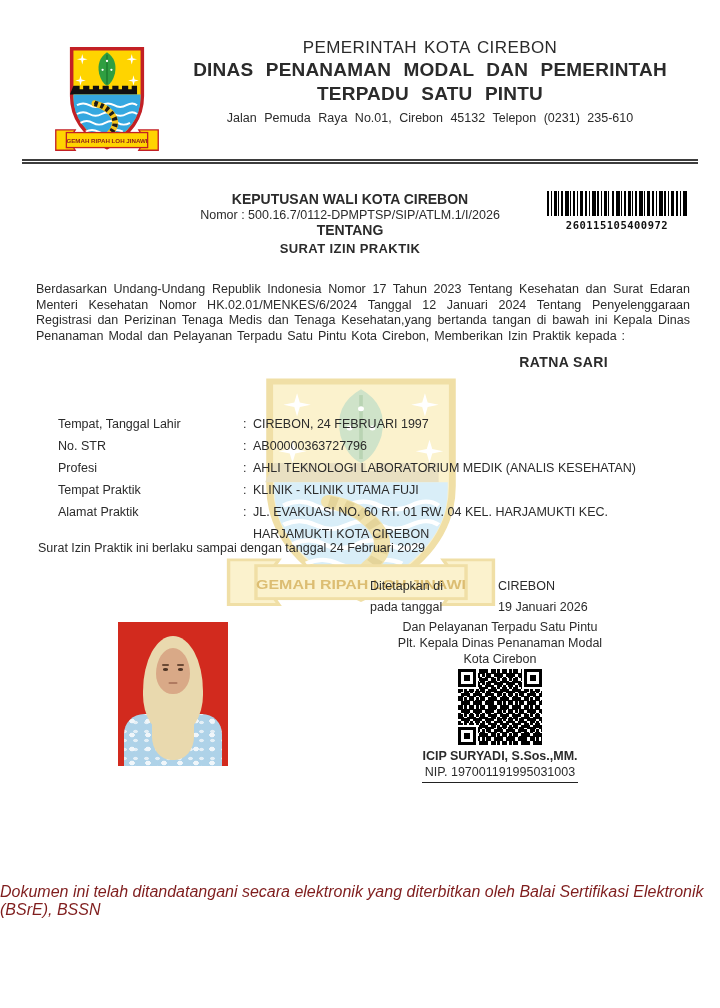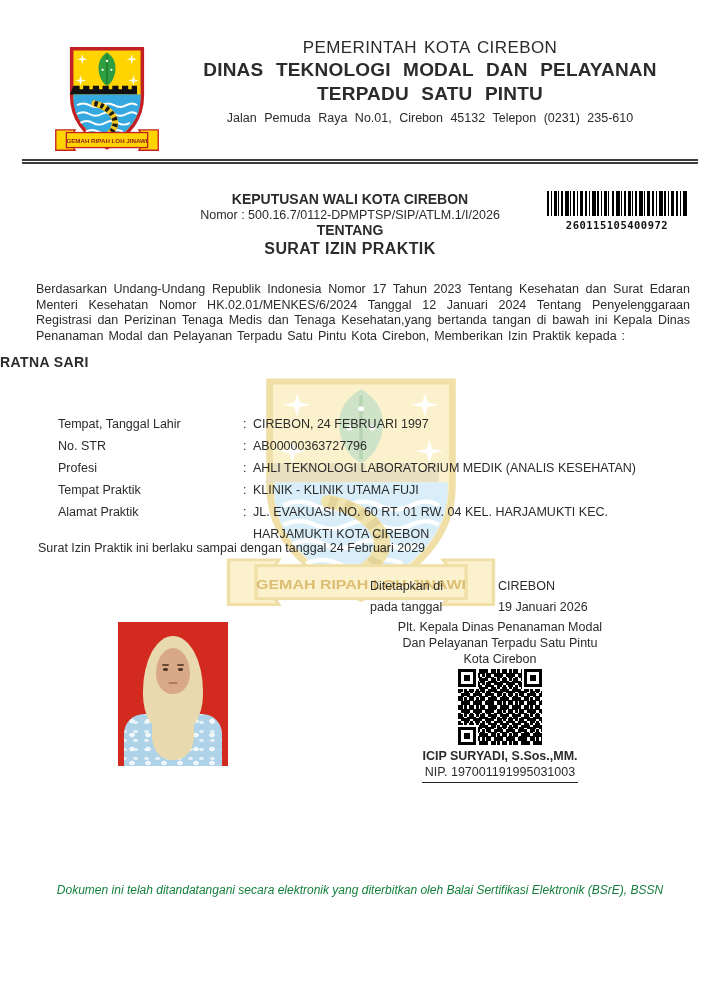--- a/index.html
+++ b/index.html
@@ -15,28 +15,28 @@
   .gov-line{font-size:17px;letter-spacing:.4px;word-spacing:2px;font-weight:400;}
   .agency-line{font-size:19px;font-weight:700;word-spacing:7px;letter-spacing:.2px;line-height:24px;}
   .addr-line{font-size:12.5px;word-spacing:4px;margin-top:5px;}
   .contact-line{font-size:12.5px;word-spacing:3px;margin-top:2px;}
   .rule{position:absolute;left:22px;top:159px;width:676px;height:5px;
     background:linear-gradient(#3d3d3d 0 2px,#fff 2px 3px,#3d3d3d 3px 5px);}
   
   .decree{position:absolute;left:100px;top:192px;width:500px;text-align:center;line-height:15.5px;}
   .decree .b{font-weight:700;font-size:14px;}
   .decree .n{font-size:12.5px;}
-  .decree .subject{font-weight:700;font-size:16px;letter-spacing:.4px;margin-top:2px;}
+  .decree .subject{font-weight:700;font-size:13px;letter-spacing:.4px;margin-top:2px;}
   .barcode{position:absolute;left:546px;top:191px;width:142px;text-align:center;}
   .barcode-digits{font-family:"DejaVu Sans Mono","Liberation Mono",monospace;
     font-size:10.5px;font-weight:700;letter-spacing:.5px;margin-top:-1px;color:#111;}
   
   .preamble{position:absolute;left:36px;top:282px;width:654px;font-size:12.5px;
     line-height:15.6px;text-align:justify;text-align-last:left;word-spacing:1.5px;}
-  .holder-name{position:absolute;left:0;top:354px;width:608px;text-align:left;
+  .holder-name{position:absolute;left:0;top:354px;width:608px;text-align:right;
     font-size:14px;font-weight:700;letter-spacing:.4px;z-index:2;}
   
   .watermark{position:absolute;left:224px;top:366px;width:274px;height:252px;z-index:0;}
   
   .fields{position:absolute;left:58px;top:413px;width:634px;z-index:2;}
   .field-row{display:flex;font-size:12.5px;line-height:22px;}
   .field-label{flex:0 0 185px;}
   .field-colon{flex:0 0 10px;}
   .field-value{flex:1;max-width:436px;}
   .validity{position:absolute;left:38px;top:541px;font-size:12.5px;z-index:2;}
@@ -71,22 +71,22 @@
     background:#e9d9ae;border-radius:0 0 46% 46%;}
   .face{position:absolute;left:50%;transform:translateX(-50%);top:12px;width:34px;height:46px;
     background:#d9a987;border-radius:50% 50% 48% 48% / 56% 56% 44% 44%;}
   .eye{position:absolute;top:20px;width:5px;height:2.5px;background:#4d3425;border-radius:50%;}
   .eye.l{left:7px}.eye.r{right:7px}
   .brow{position:absolute;top:16px;width:7px;height:1.8px;background:#6b4a35;border-radius:2px;}
   .brow.l{left:6px}.brow.r{right:6px}
   .mouth{position:absolute;left:50%;transform:translateX(-50%);top:34px;width:9px;height:2px;
     background:#b07a60;border-radius:2px;}
   
-  .footer{position:absolute;left:0;top:883px;width:720px;text-align:center;
-    font-size:12px;font-style:italic;color:#15803d;z-index:2;}
+  .footer{position:absolute;left:0;top:883px;width:720px;text-align:left;
+    font-size:16px;font-style:italic;color:#7f1d1d;z-index:2;}
 </style>
 </head>
 <body>
 
 <div class="page">
 
   <svg class="watermark" viewBox="0 0 120 130" preserveAspectRatio="none" aria-hidden="true">
     <path d="M20,8 H100 V62 Q100,98 60,120 Q20,98 20,62 Z" fill="#fbf2cd" stroke="#f0dfa6" stroke-width="3"></path>
     <g>
       <polygon points="32,14 33.2,18.8 38,20 33.2,21.2 32,26 30.8,21.2 26,20 30.8,18.8" fill="#fff"></polygon>
@@ -140,21 +140,21 @@
     <path d="M46,70 Q62,74 68,86 Q72,96 63,104" stroke="#1a1a1a" stroke-width="6" fill="none" stroke-dasharray="3.5 3.5"></path>
     <circle cx="47" cy="70" r="1.5" fill="#1a1a1a"></circle>
     <polygon points="2,100 24,100 17,111.5 24,123 2,123" fill="#ffd400" stroke="#c32025" stroke-width="1.5"></polygon>
     <polygon points="118,100 96,100 103,111.5 96,123 118,123" fill="#ffd400" stroke="#c32025" stroke-width="1.5"></polygon>
     <rect x="14" y="103" width="92" height="17" fill="#ffd400" stroke="#c32025" stroke-width="1.5"></rect>
     <text x="60" y="115" text-anchor="middle" font-size="7" font-weight="bold" fill="#8a1c1c">GEMAH RIPAH LOH JINAWI</text>
   </svg>
 
   <div class="header-text">
     <div class="gov-line">PEMERINTAH KOTA CIREBON</div>
-    <div class="agency-line">DINAS TEKNOLOGI MODAL DAN PELAYANAN</div>
+    <div class="agency-line">DINAS PENANAMAN MODAL DAN PEMERINTAH</div>
     <div class="agency-line">TERPADU SATU PINTU</div>
     <div class="addr-line">Jalan Pemuda Raya No.01, Cirebon 45132 Telepon (0231) 235-610</div>
   </div>
 
   <div class="rule"></div>
 
   <div class="decree">
     <div class="b">KEPUTUSAN WALI KOTA CIREBON</div>
     <div class="n">Nomor : 500.16.7/0112-DPMPTSP/SIP/ATLM.1/I/2026</div>
     <div class="b">TENTANG</div>
@@ -242,22 +242,22 @@
   <div class="sig-block">
     <div class="sig-row">
       <span class="sl">Ditetapkan di</span>
       <span>CIREBON</span>
     </div>
     <div class="sig-row">
       <span class="sl">pada tanggal</span>
       <span>19 Januari 2026</span>
     </div>
     <div class="sig-titles">
+      <div>Dan Pelayanan Terpadu Satu Pintu</div>
       <div>Plt. Kepala Dinas Penanaman Modal</div>
-      <div>Dan Pelayanan Terpadu Satu Pintu</div>
       <div>Kota Cirebon</div>
     </div>
     <div class="qr-wrap">
       <div class="qr">
         <div class="finder tl"></div>
         <div class="finder tr"></div>
         <div class="finder bl"></div>
       </div>
     </div>
     <div class="signer-name">

